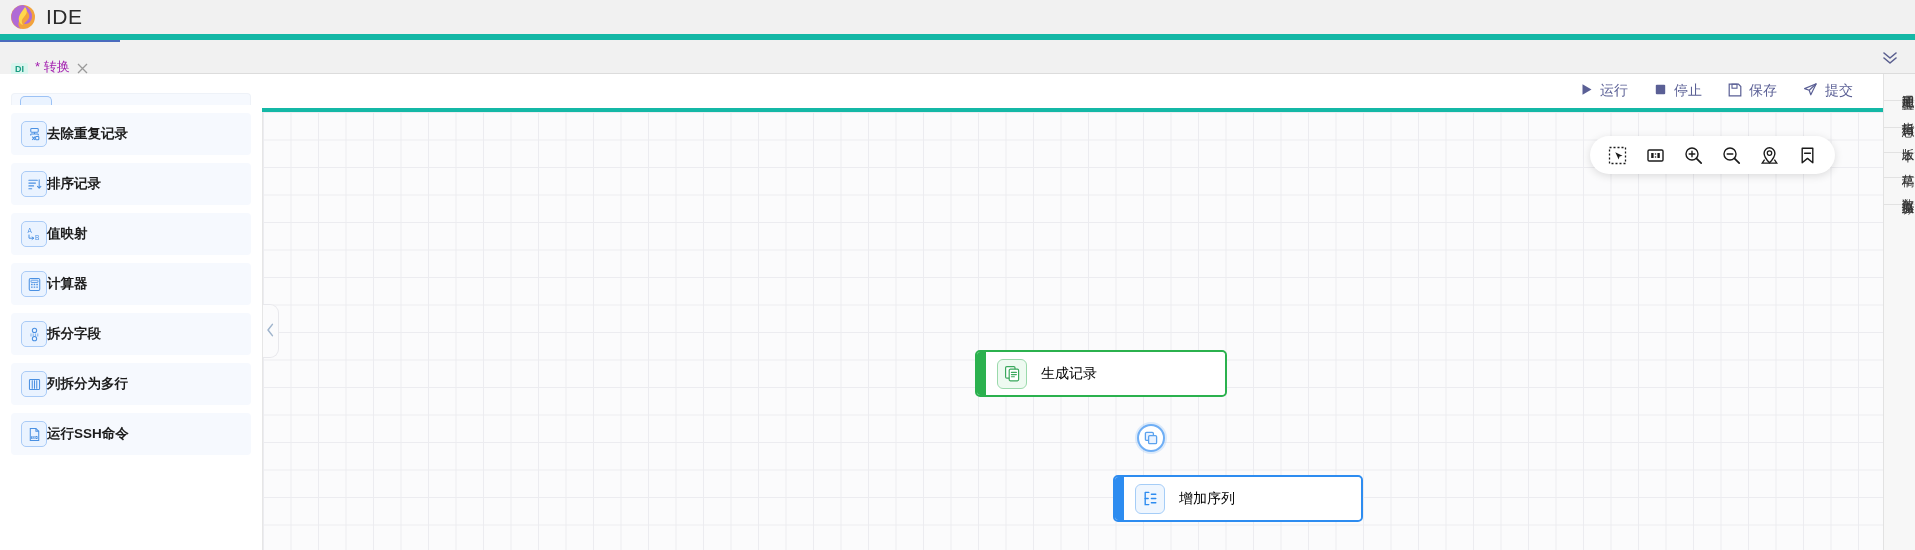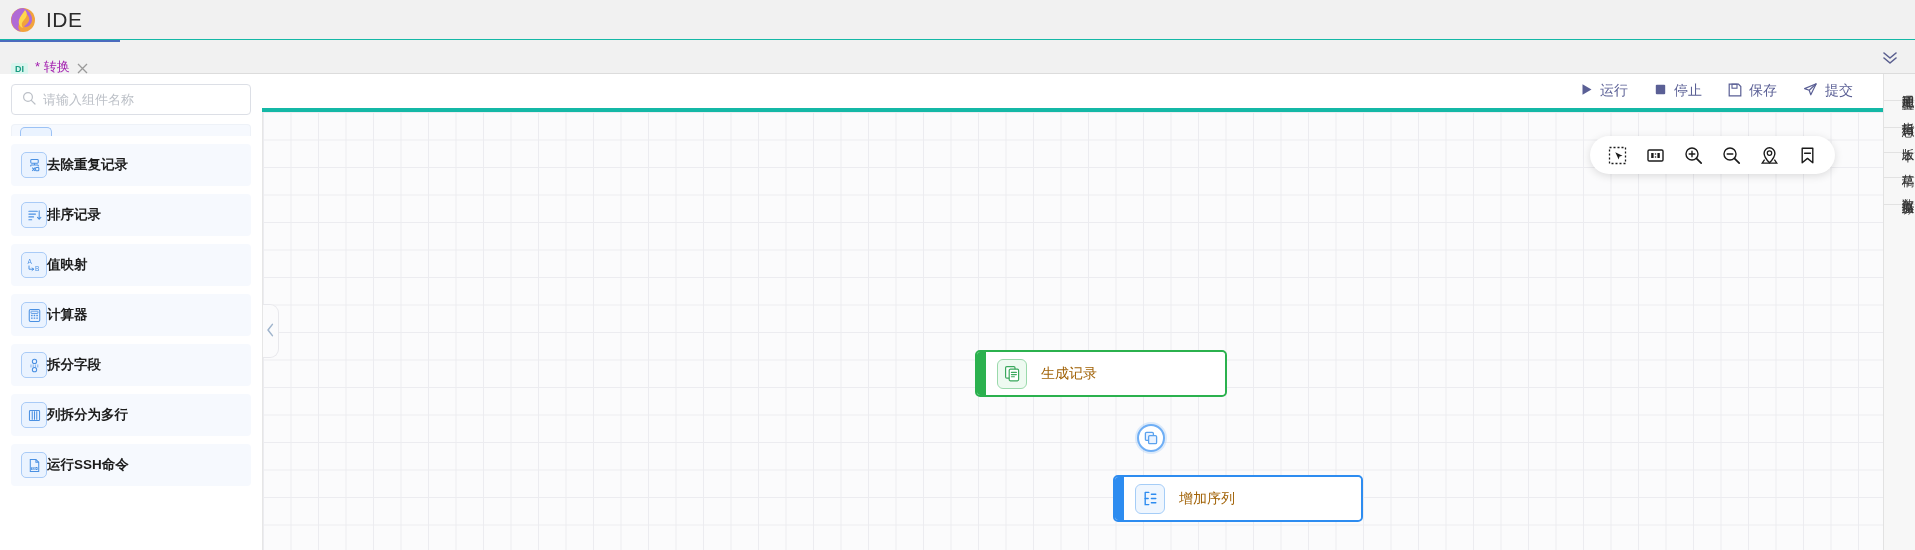--- a/index.html
+++ b/index.html
@@ -6,21 +6,21 @@
   html,body { width:1915px; height:550px; overflow:hidden; }
   body {
     font-family: "Liberation Sans", "DejaVu Sans", sans-serif;
     background:#ffffff; color:#333; font-size:13px;
   }
   .app { position:relative; width:1915px; height:550px; display:flex; flex-direction:column; }
 
   
   .titlebar {
     height:40px; background:#f1f1f1; display:flex; align-items:center;
-    padding-left:8px; flex:0 0 40px; border-bottom:1px solid #14b8a6;
+    padding-left:8px; flex:0 0 40px; border-bottom:6px solid #14b8a6;
   }
   .logo-wrap { width:30px; height:30px; display:flex; align-items:center; justify-content:center; }
   .app-title { font-size:21px; color:#2b2b2b; margin-left:8px; letter-spacing:.5px; }
 
   
   .tabbar {
     height:34px; flex:0 0 34px; background:#f1f1f1; display:flex; align-items:stretch;
     position:relative; border-bottom:1px solid #dcdcdc;
   }
   .tab {
@@ -107,21 +107,21 @@
   }
   .node-accent { width:9px; height:100%; flex:0 0 9px; }
   .node-inner {
     flex:1 1 auto; height:100%; display:flex; align-items:center; gap:14px;
     padding-left:11px; background:#fff; border-radius:0 4px 4px 0;
   }
   .node-icon {
     width:30px; height:30px; flex:0 0 30px; border-radius:6px;
     display:flex; align-items:center; justify-content:center;
   }
-  .node-label { font-size:14px; color:#a16207; }
+  .node-label { font-size:14px; color:#000000; }
 
   .node-green { border:2px solid #2bb14e; left:712px; top:238px; width:252px; }
   .node-green .node-accent { background:#2bb14e; }
   .node-green .node-icon { border:1px solid #9ad9ab; background:#eefaf1; }
 
   .node-blue { border:2px solid #2d8cf0; left:850px; top:363px; width:250px; }
   .node-blue .node-accent { background:#2d8cf0; }
   .node-blue .node-icon { border:1px solid #a5cdf7; background:#eff6fe; }
 
   .edge-layer { position:absolute; inset:0; z-index:3; pointer-events:none; }
@@ -179,29 +179,20 @@
     <div class="tab-collapse">
       <svg width="18" height="14" viewBox="0 0 18 14">
         <path d="M3 3l6 5 6-5M3 8l6 5 6-5" stroke="#5a5f8f" stroke-width="1.6" fill="none" stroke-linecap="round" stroke-linejoin="round"></path>
       </svg>
     </div>
   </div>
 
   <div class="bodyrow">
 
     <div class="leftpanel">
-      <div class="search-box">
-        <span>
-          <svg width="14" height="14" viewBox="0 0 14 14">
-            <circle cx="6" cy="6" r="4.4" stroke="#bcc0c7" stroke-width="1.2" fill="none"></circle>
-            <path d="M9.3 9.3L13 13" stroke="#bcc0c7" stroke-width="1.2" stroke-linecap="round"></path>
-          </svg>
-        </span>
-        <input type="text" placeholder="请输入组件名称" style="">
-      </div>
 
       <div class="comp-list">
         <div class="comp-partial"></div>
 
         <div class="comp-item" style="margin-top:8px">
           <span class="comp-icon">
             <svg width="15" height="15" viewBox="0 0 16 16">
               <rect x="4" y="1.5" width="8" height="4" rx="1" stroke="#4a90e2" stroke-width="1.1" fill="none"></rect>
               <path d="M8 5.5v2M4 7.5h8M4 7.5v1.6M12 7.5v1.6" stroke="#4a90e2" stroke-width="1.1" fill="none"></path>
               <path d="M5.6 10.3l3 3.5M8.6 10.3l-3 3.5" stroke="#4a90e2" stroke-width="1.1"></path>

